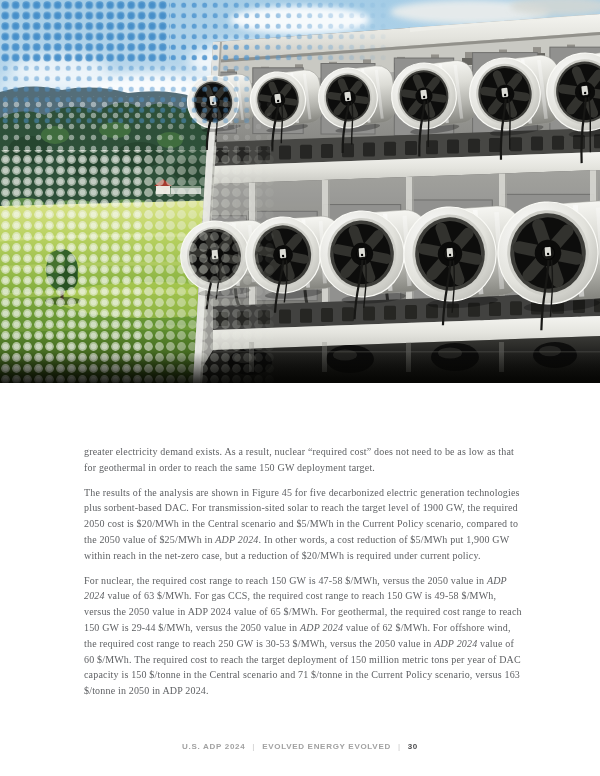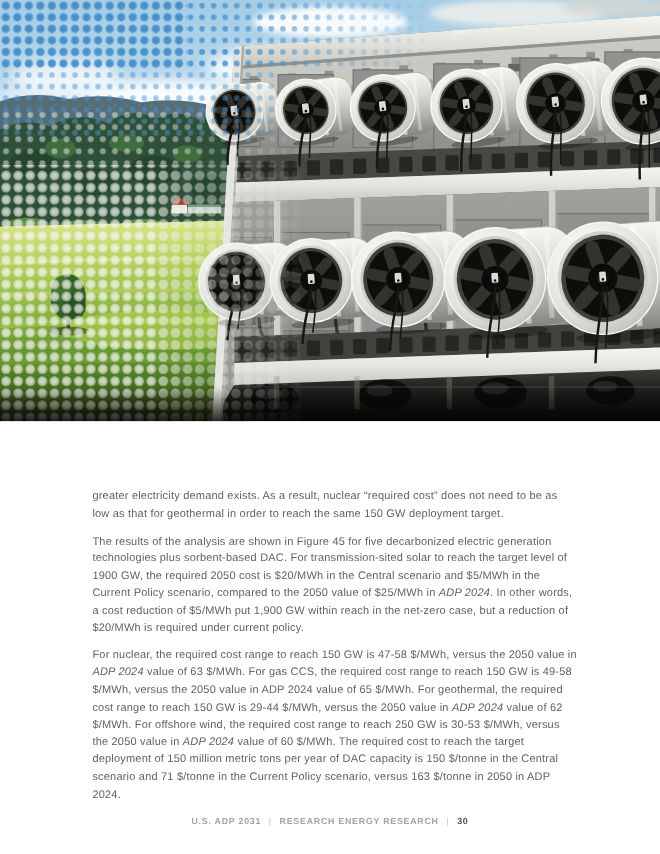--- a/index.html
+++ b/index.html
@@ -2,21 +2,21 @@
 <html><head>
 <meta charset="utf-8">
 <style>
   html,body{margin:0;padding:0;background:#ffffff;}
   .page{
     position:relative;width:600px;height:776px;background:#ffffff;
     font-family:"Liberation Sans",sans-serif;overflow:hidden;
   }
   .hero{position:absolute;top:0;left:0;width:600px;height:383px;overflow:hidden;}
   .hero svg{display:block;}
-  .content{position:absolute;top:444px;left:84px;width:441px;}
+  .content{position:absolute;top:444px;left:84px;width:441px;font-family:Liberation Serif, serif;}
   .content p{
     margin:0 0 9px 0;font-size:10px;line-height:15.8px;color:#5f6164;
     letter-spacing:0.18px;text-align:left;
   }
   .content em{font-style:italic;}
   .footer{
     position:absolute;top:742px;left:0;width:600px;text-align:center;
     font-size:8px;letter-spacing:0.7px;color:#a2a2a2;font-weight:700;
   }
   .footer .sep{color:#c6c6c6;font-weight:400;padding:0 7px;}
@@ -533,16 +533,16 @@
     </svg>
   </div>
 
   <div class="content">
       <p><span>greater electricity demand exists. As a result, nuclear “required cost” does not need to be as low as that for geothermal in order to reach the same 150 GW deployment target.</span></p>
       <p><span>The results of the analysis are shown in Figure 45 for five decarbonized electric generation technologies plus sorbent-based DAC. For transmission-sited solar to reach the target level of 1900 GW, the required 2050 cost is $20/MWh in the Central scenario and $5/MWh in the Current Policy scenario, compared to the 2050 value of $25/MWh in </span><em>ADP 2024</em><span>. In other words, a cost reduction of $5/MWh put 1,900 GW within reach in the net-zero case, but a reduction of $20/MWh is required under current policy.</span></p>
       <p><span>For nuclear, the required cost range to reach 150 GW is 47-58 $/MWh, versus the 2050 value in </span><em>ADP 2024</em><span> value of 63 $/MWh. For gas CCS, the required cost range to reach 150 GW is 49-58 $/MWh, versus the 2050 value in ADP 2024 value of 65 $/MWh. For geothermal, the required cost range to reach 150 GW is 29-44 $/MWh, versus the 2050 value in </span><em>ADP 2024</em><span> value of 62 $/MWh. For offshore wind, the required cost range to reach 250 GW is 30-53 $/MWh, versus the 2050 value in </span><em>ADP 2024</em><span> value of 60 $/MWh. The required cost to reach the target deployment of 150 million metric tons per year of DAC capacity is 150 $/tonne in the Central scenario and 71 $/tonne in the Current Policy scenario, versus 163 $/tonne in 2050 in ADP 2024.</span></p>
     </div>
 
   <div class="footer">
-    <span>U.S. ADP 2031</span><span class="sep">|</span><span>RESEARCH ENERGY RESEARCH</span><span class="sep">|</span><span class="page-num">30</span>
+    <span>U.S. ADP 2024</span><span class="sep">|</span><span>EVOLVED ENERGY EVOLVED</span><span class="sep">|</span><span class="page-num">30</span>
   </div>
 
 </div>
 
 </body></html>

